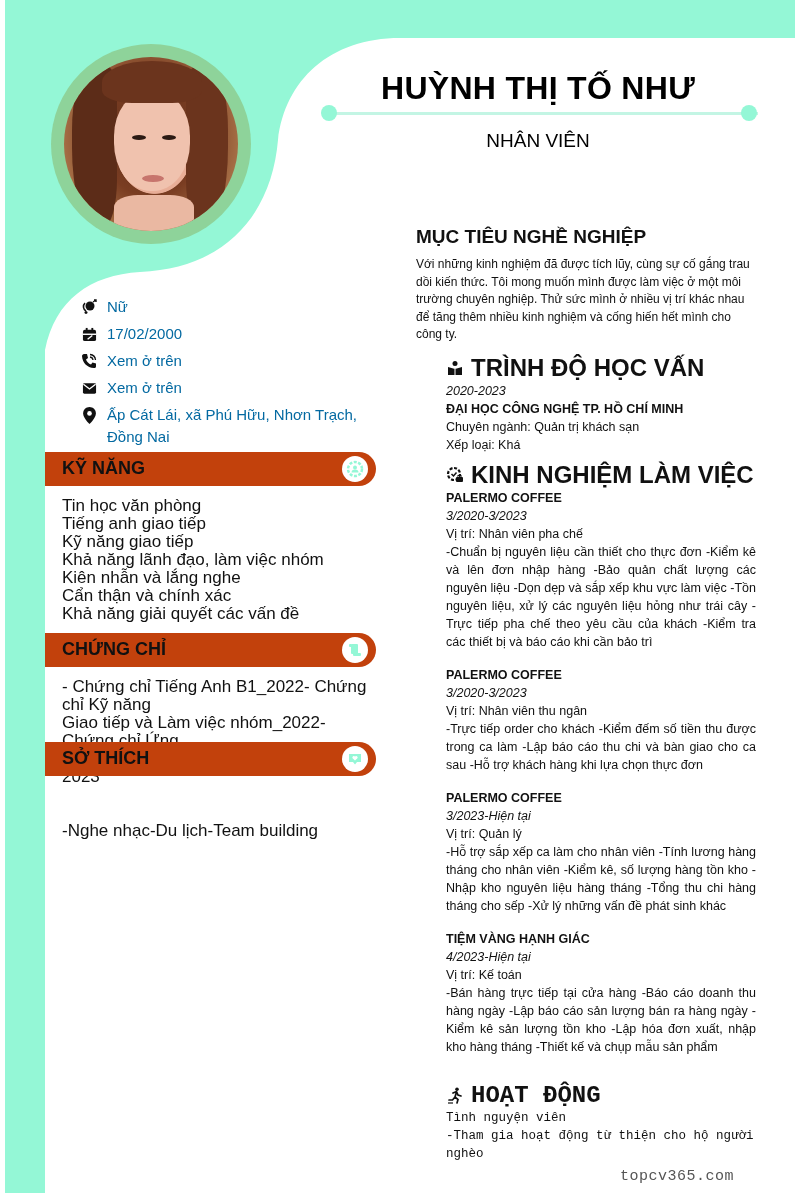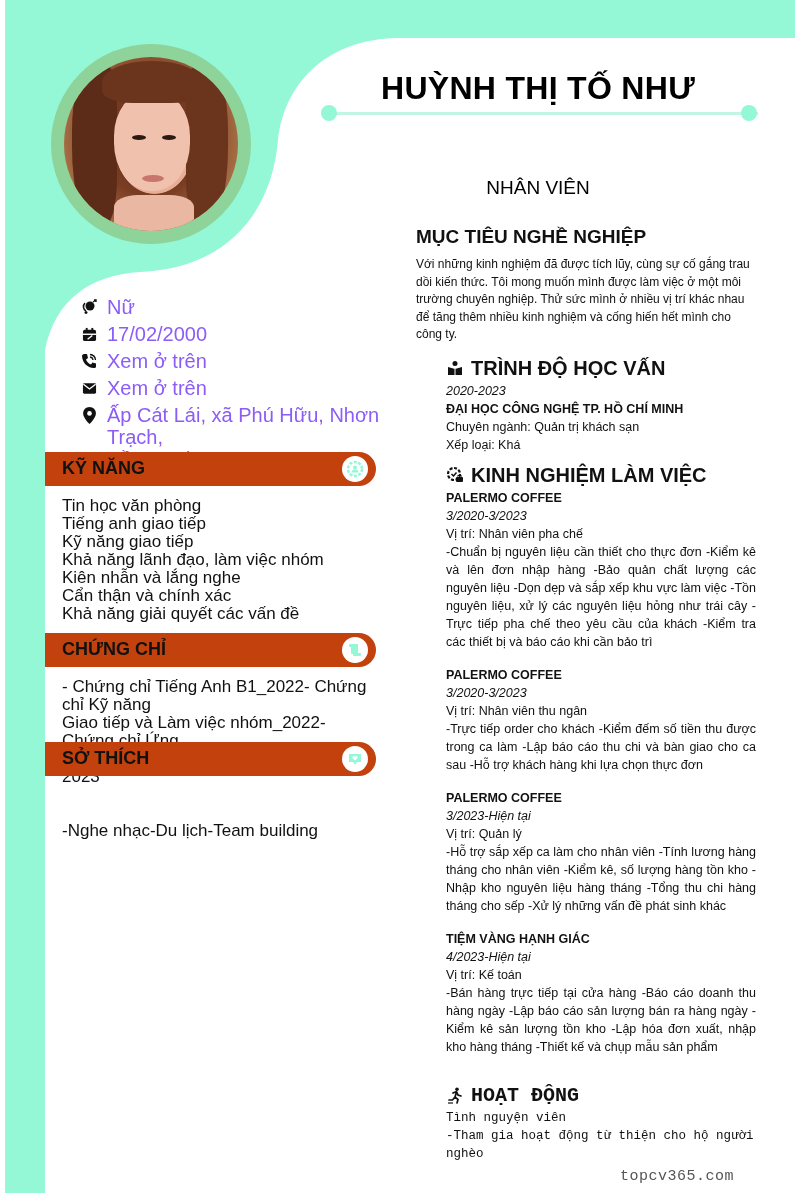--- a/index.html
+++ b/index.html
@@ -20,37 +20,37 @@
   .avatar .bangs { position: absolute; left: 38px; top: 4px; width: 100px; height: 42px; border-radius: 50% 50% 30% 30%; background: #6b341d; }
   .avatar .face { position: absolute; left: 50px; top: 34px; width: 76px; height: 100px; border-radius: 45% 45% 48% 48%; background: #f0c2ae; }
   .avatar .eye { position: absolute; top: 78px; width: 14px; height: 5px; border-radius: 50%; background: #2b1a14; }
   .avatar .lips { position: absolute; left: 78px; top: 118px; width: 22px; height: 7px; border-radius: 50%; background: #c7756d; }
   .avatar .neck { position: absolute; left: 50px; top: 138px; width: 80px; height: 40px; background: #eab8a2; border-radius: 30% 30% 0 0; }
 
   .name { position: absolute; left: 330px; top: 70px; width: 416px; text-align: center; font-size: 32px; font-weight: 700; letter-spacing: 0.3px; color: #000; }
   .title-line { position: absolute; left: 328px; top: 112px; width: 430px; height: 3px; background: #c3f5e4; }
   .dot { position: absolute; width: 16px; height: 16px; border-radius: 50%; background: #94f7d6; top: 105px; }
   .dot.l { left: 321px; } .dot.r { left: 741px; }
-  .position { position: absolute; left: 330px; top: 130px; width: 416px; text-align: center; font-size: 19px; font-weight: 400; color: #000; margin-top: 47px; }
+  .position { position: absolute; left: 330px; top: 130px; width: 416px; text-align: center; font-size: 19px; font-weight: 400; color: #000; }
 
   .contact { position: absolute; left: 80px; top: 296px; width: 300px; }
-  .contact-row { display: flex; align-items: flex-start; font-size: 20px; line-height: 22px; height: 27px; color: #8b5cf6; }
+  .contact-row { display: flex; align-items: flex-start; font-size: 15px; line-height: 22px; height: 27px; color: #0369a1; }
   .contact-row.tall { height: 48px; }
   .contact-row .ico { width: 18px; height: 18px; margin-right: 9px; margin-top: 2px; flex: none; display: inline-flex; align-items: center; justify-content: center; }
 
   .sec-head { position: absolute; left: 45px; width: 331px; height: 34px; background: #c2410c; border-radius: 0 17px 17px 0; }
   .sec-head .label { position: absolute; left: 17px; top: 6px; font-size: 18px; font-weight: 700; color: #111; }
   .sec-head .badge { position: absolute; right: 8px; top: 4px; width: 26px; height: 26px; border-radius: 50%; background: #fff; display: flex; align-items: center; justify-content: center; }
 
   .sec-body { position: absolute; left: 62px; width: 310px; font-size: 17px; line-height: 18px; color: #111; }
   .goal-title { position: absolute; left: 416px; top: 226px; font-size: 19px; font-weight: 700; color: #111; }
   .goal-text { position: absolute; left: 416px; top: 256px; width: 340px; font-size: 12px; line-height: 17.6px; color: #111; }
 
   .rsec { position: absolute; left: 446px; width: 310px; }
-  .rsec-title { display: flex; align-items: center; font-size: 20px; font-weight: 700; color: #111; height: 26px; margin-left: 0; }
+  .rsec-title { display: flex; align-items: center; font-size: 24px; font-weight: 700; color: #111; height: 26px; margin-left: 0; }
   .rsec-title .ico { width: 18px; height: 18px; margin-right: 7px; display: inline-flex; align-items: center; justify-content: center; }
   .line { font-size: 12.5px; line-height: 18px; color: #111; }
   .line.it { font-style: italic; }
   .line.b { font-weight: 700; }
   .line.j { text-align: justify; }
   .job { margin-bottom: 15px; }
 
   .footer { position: absolute; left: 620px; top: 1168px; font-family: "Liberation Mono", "DejaVu Sans Mono", monospace; font-size: 15px; color: #555; letter-spacing: 0.5px; }
 </style>
 </head>

